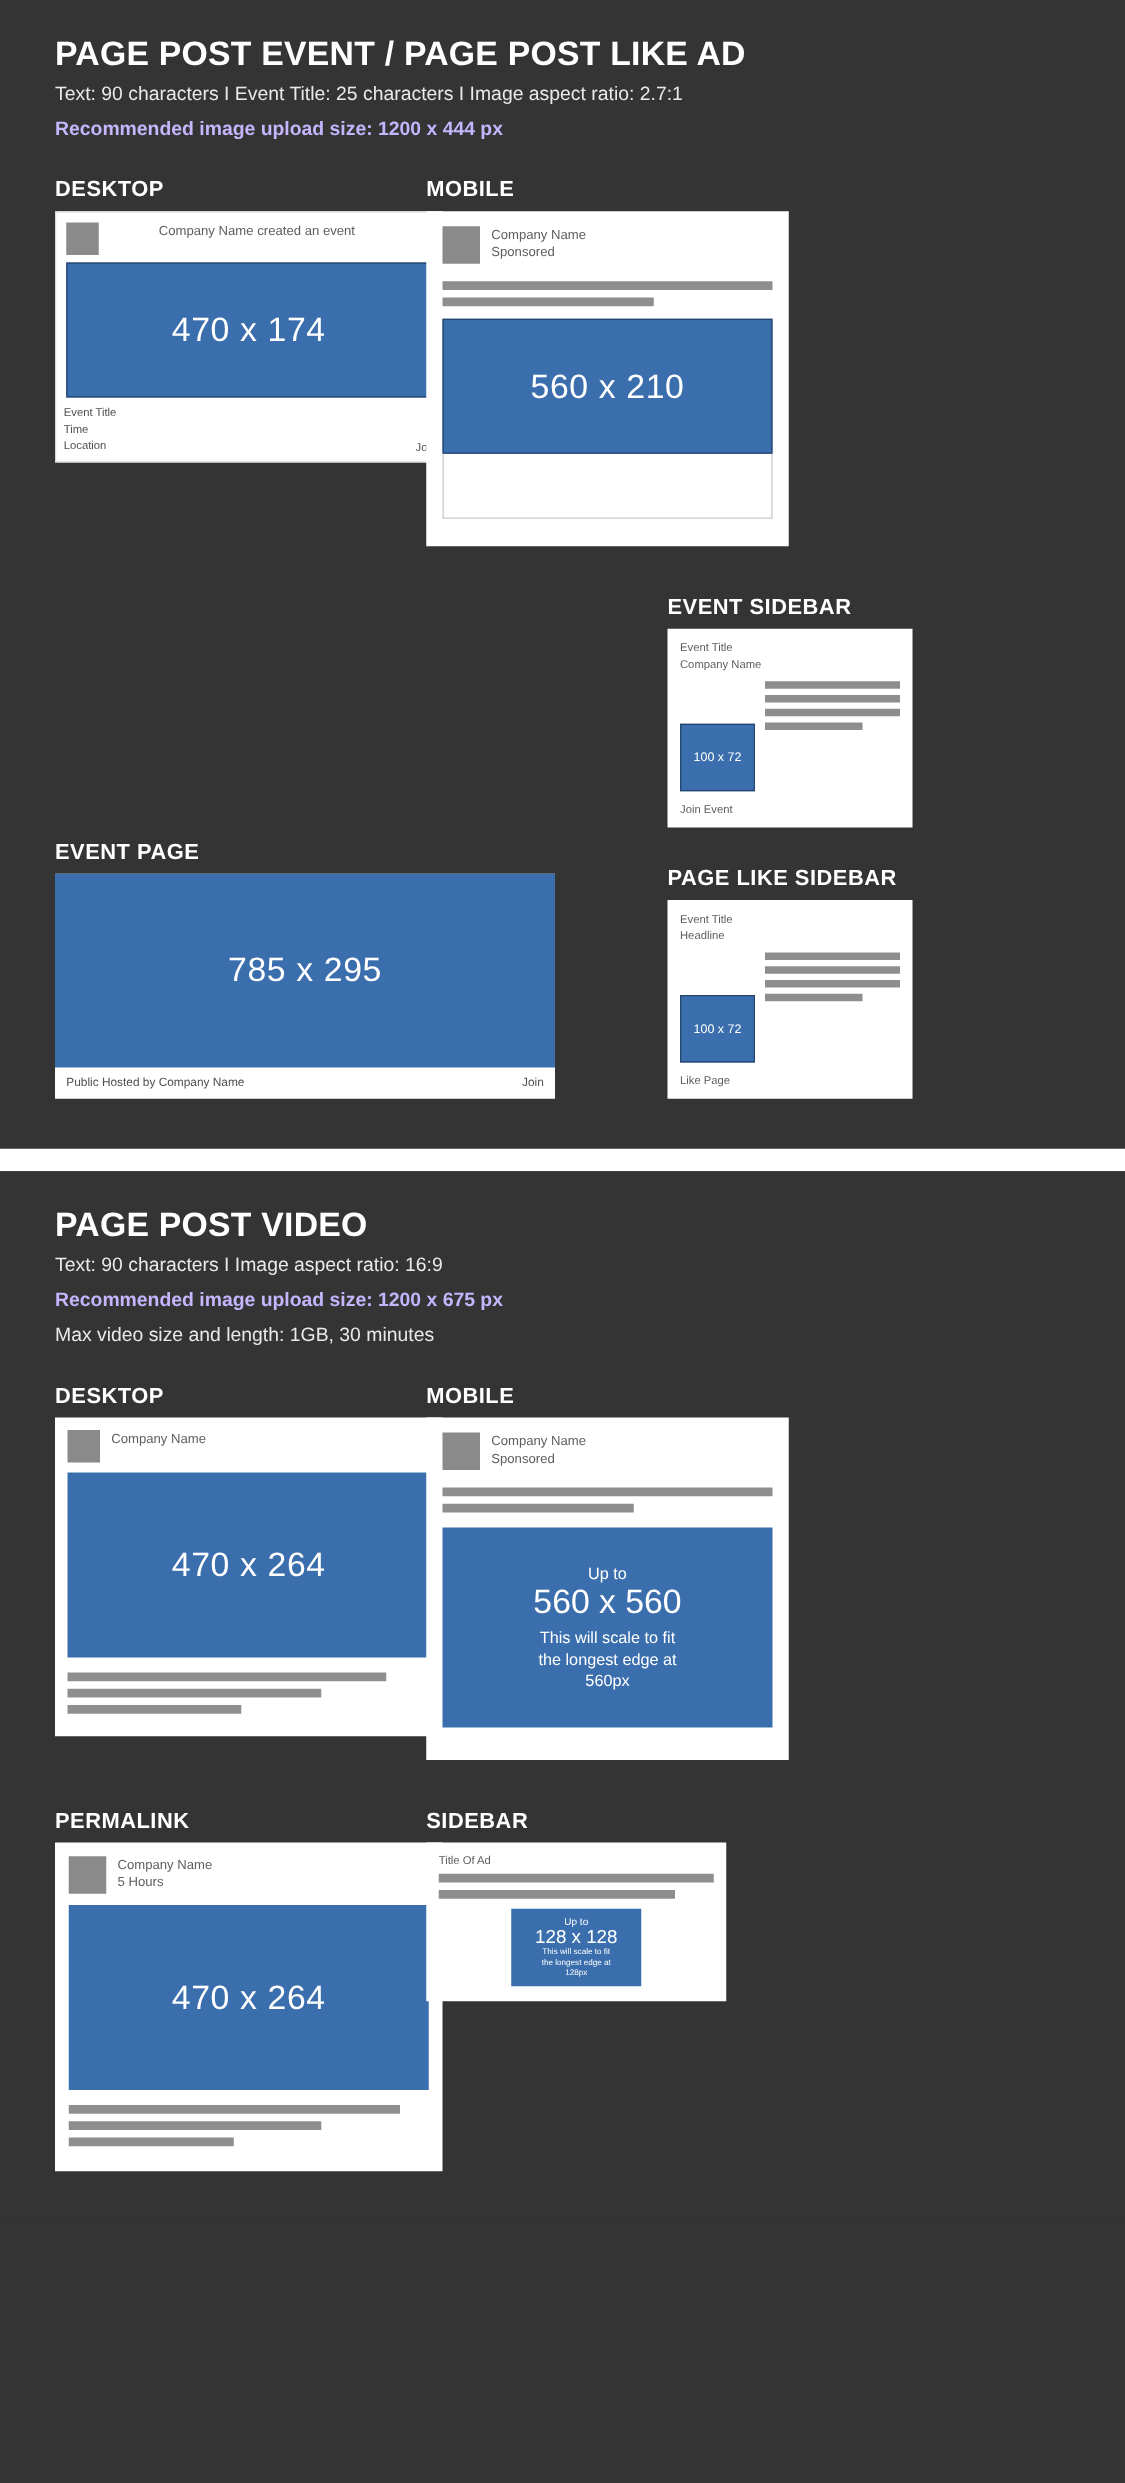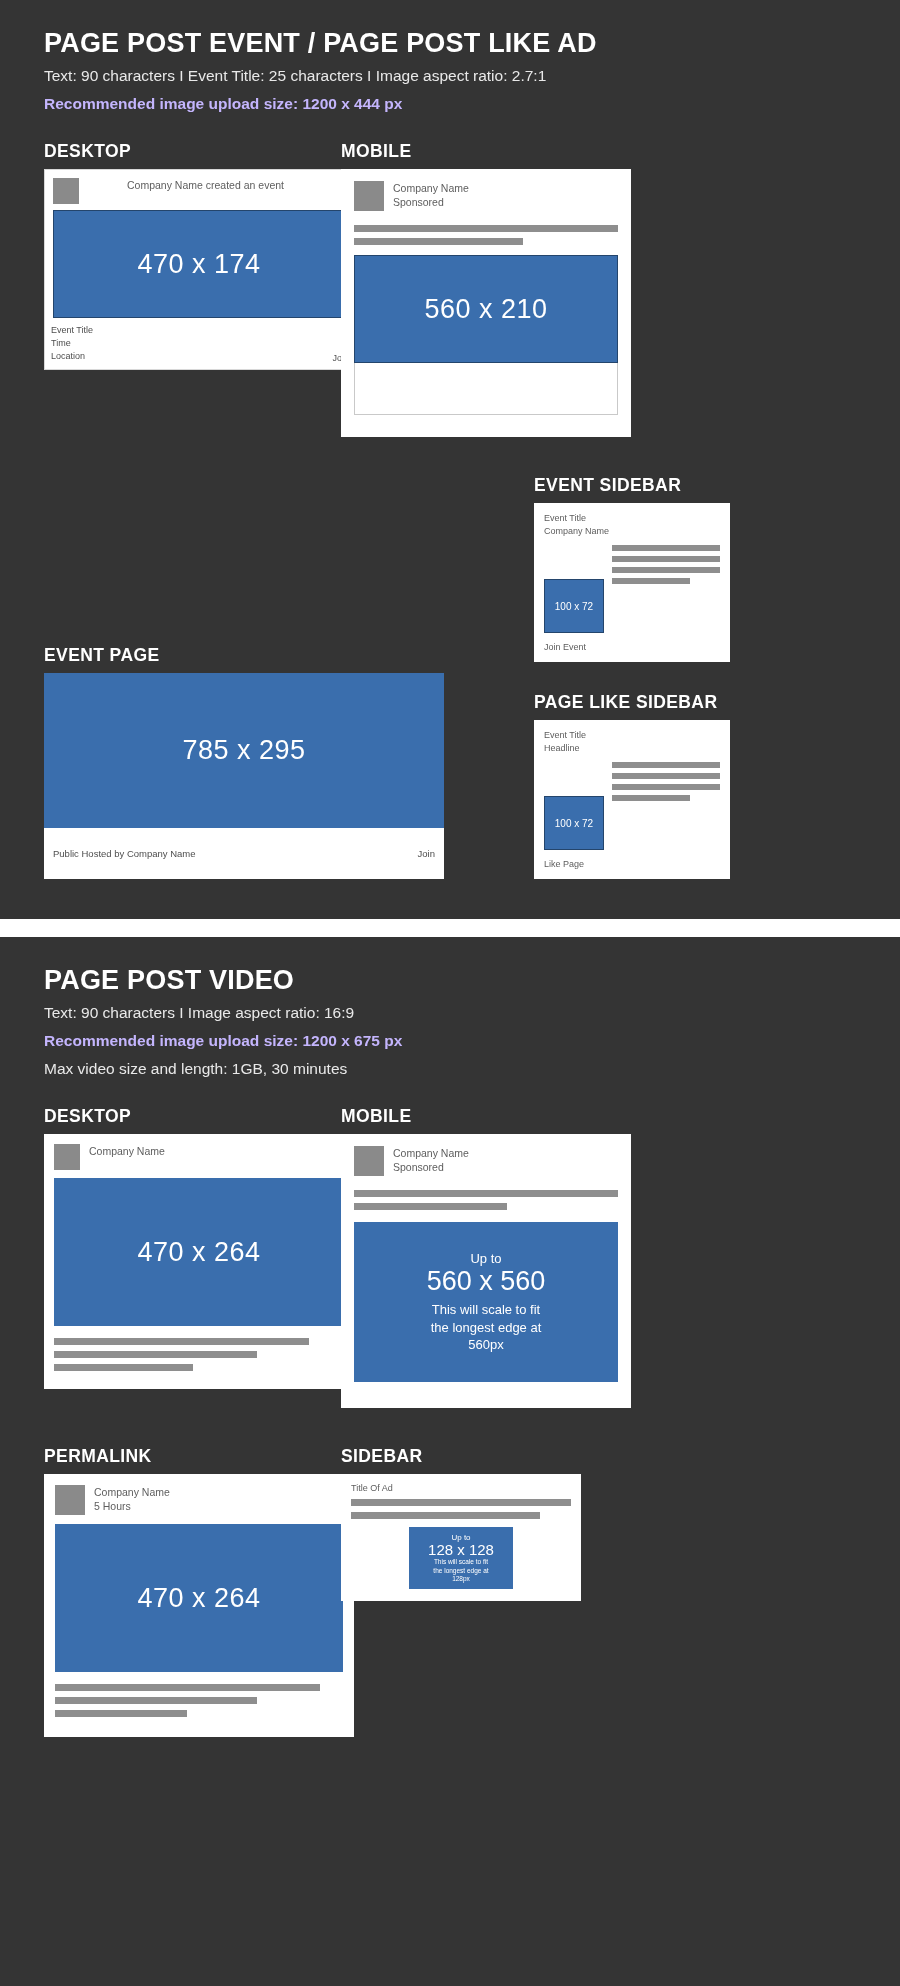--- a/index.html
+++ b/index.html
@@ -89,21 +89,21 @@
   .mobile-card { width: 290px; background: #ffffff; padding: 12px 13px 22px 13px; }
   .mb-img { height: 108px; border: 1px solid #24456c; margin-top: 10px; }
   .mb-blank { height: 52px; border: 1px solid #c9c9c9; border-top: none; }
 
   
   .row-eventpage { display: flex; gap: 20px; align-items: flex-end; margin-top: 38px; }
   .eventpage-col { width: 400px; }
   .ep-card { width: 400px; background: #ffffff; }
   .ep-img { height: 155px; }
   .ep-foot {
-    padding: 20px 9px;
+    padding: 7px 9px;
     display: flex;
     justify-content: space-between;
     align-items: center;
     color: #4e4e4e;
     font-size: 9.5px;
   }
 
   .sidebar-col { width: 196px; margin-left: 70px; }
   .sb-card { width: 196px; background: #ffffff; padding: 9px 10px 10px 10px; }
   .sb-heading { color: #5d5d5d; font-size: 9px; line-height: 1.45; margin-bottom: 5px; }

